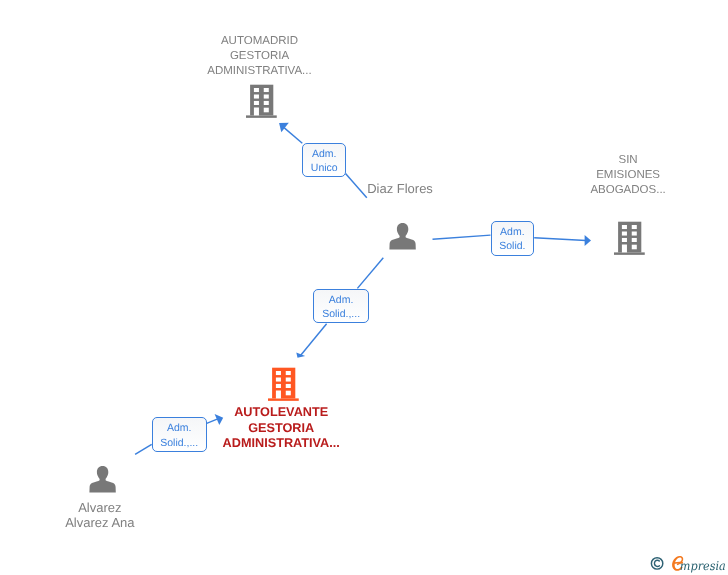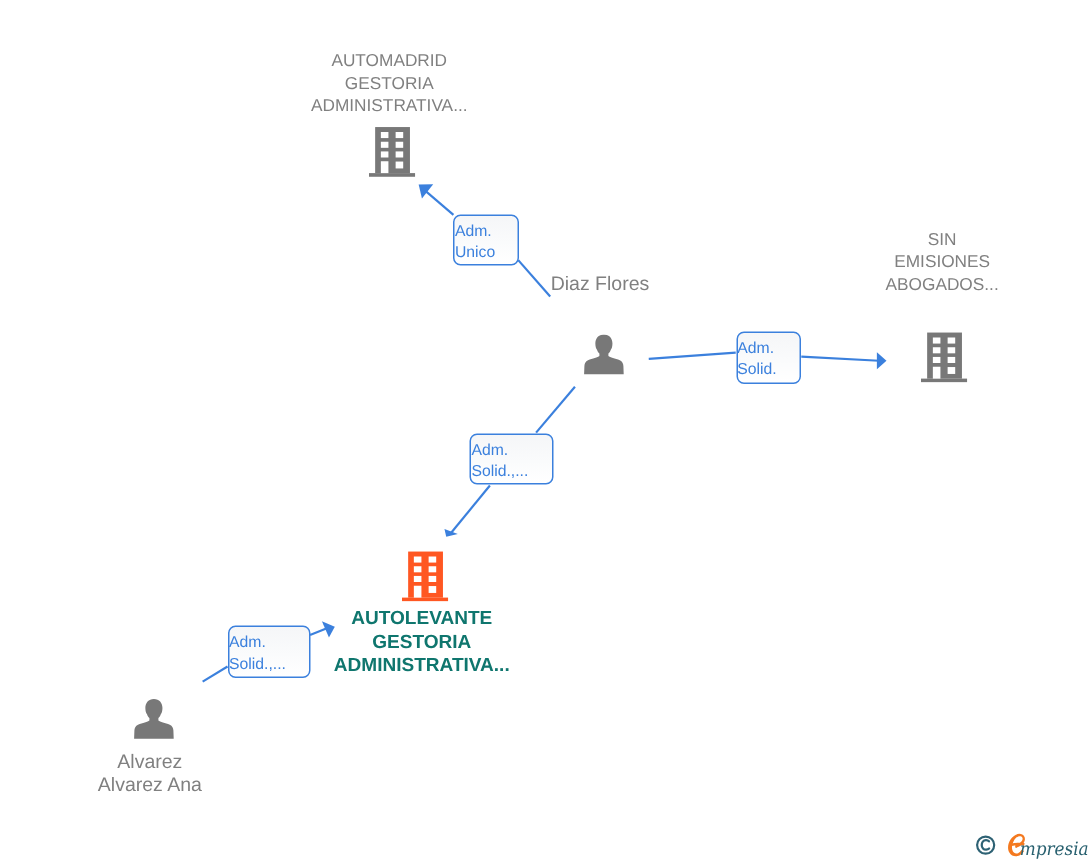--- a/index.html
+++ b/index.html
@@ -6,25 +6,25 @@
   html,body{margin:0;padding:0;}
   body{width:728px;height:575px;background:#ffffff;overflow:hidden;
        font-family:"Liberation Sans",sans-serif;
        -webkit-font-smoothing:antialiased;
        text-rendering:geometricPrecision;}
   #stage{position:relative;width:728px;height:575px;background:#fff;}
   svg.edges{position:absolute;left:0;top:0;width:728px;height:575px;}
   .icon{position:absolute;}
   .nlabel{position:absolute;text-align:center;color:#808080;font-size:11.5px;line-height:15.1px;}
   .nlabel.person{font-size:13px;line-height:15.1px;}
-  .nlabel.strong{font-weight:bold;color:#0f766e;font-size:12.7px;line-height:15.35px;}
+  .nlabel.strong{font-weight:bold;color:#b91c1c;font-size:12.7px;line-height:15.35px;}
   .relbox{position:absolute;border:1.2px solid #3b80dd;border-radius:5px;
           background:linear-gradient(to bottom,#f5f6f8 0%,#fafbfc 55%,#ffffff 100%);
           color:#3b80dd;font-size:10.5px;line-height:14.65px;
-          text-align:left;box-sizing:border-box;}
+          text-align:center;box-sizing:border-box;}
   .wm{position:absolute;right:6px;bottom:4px;height:26px;}
 </style>
 </head>
 <body>
 
 <div id="stage">
 
   <svg class="edges" viewBox="0 0 728 575" xmlns="http://www.w3.org/2000/svg">
 
     <g>

